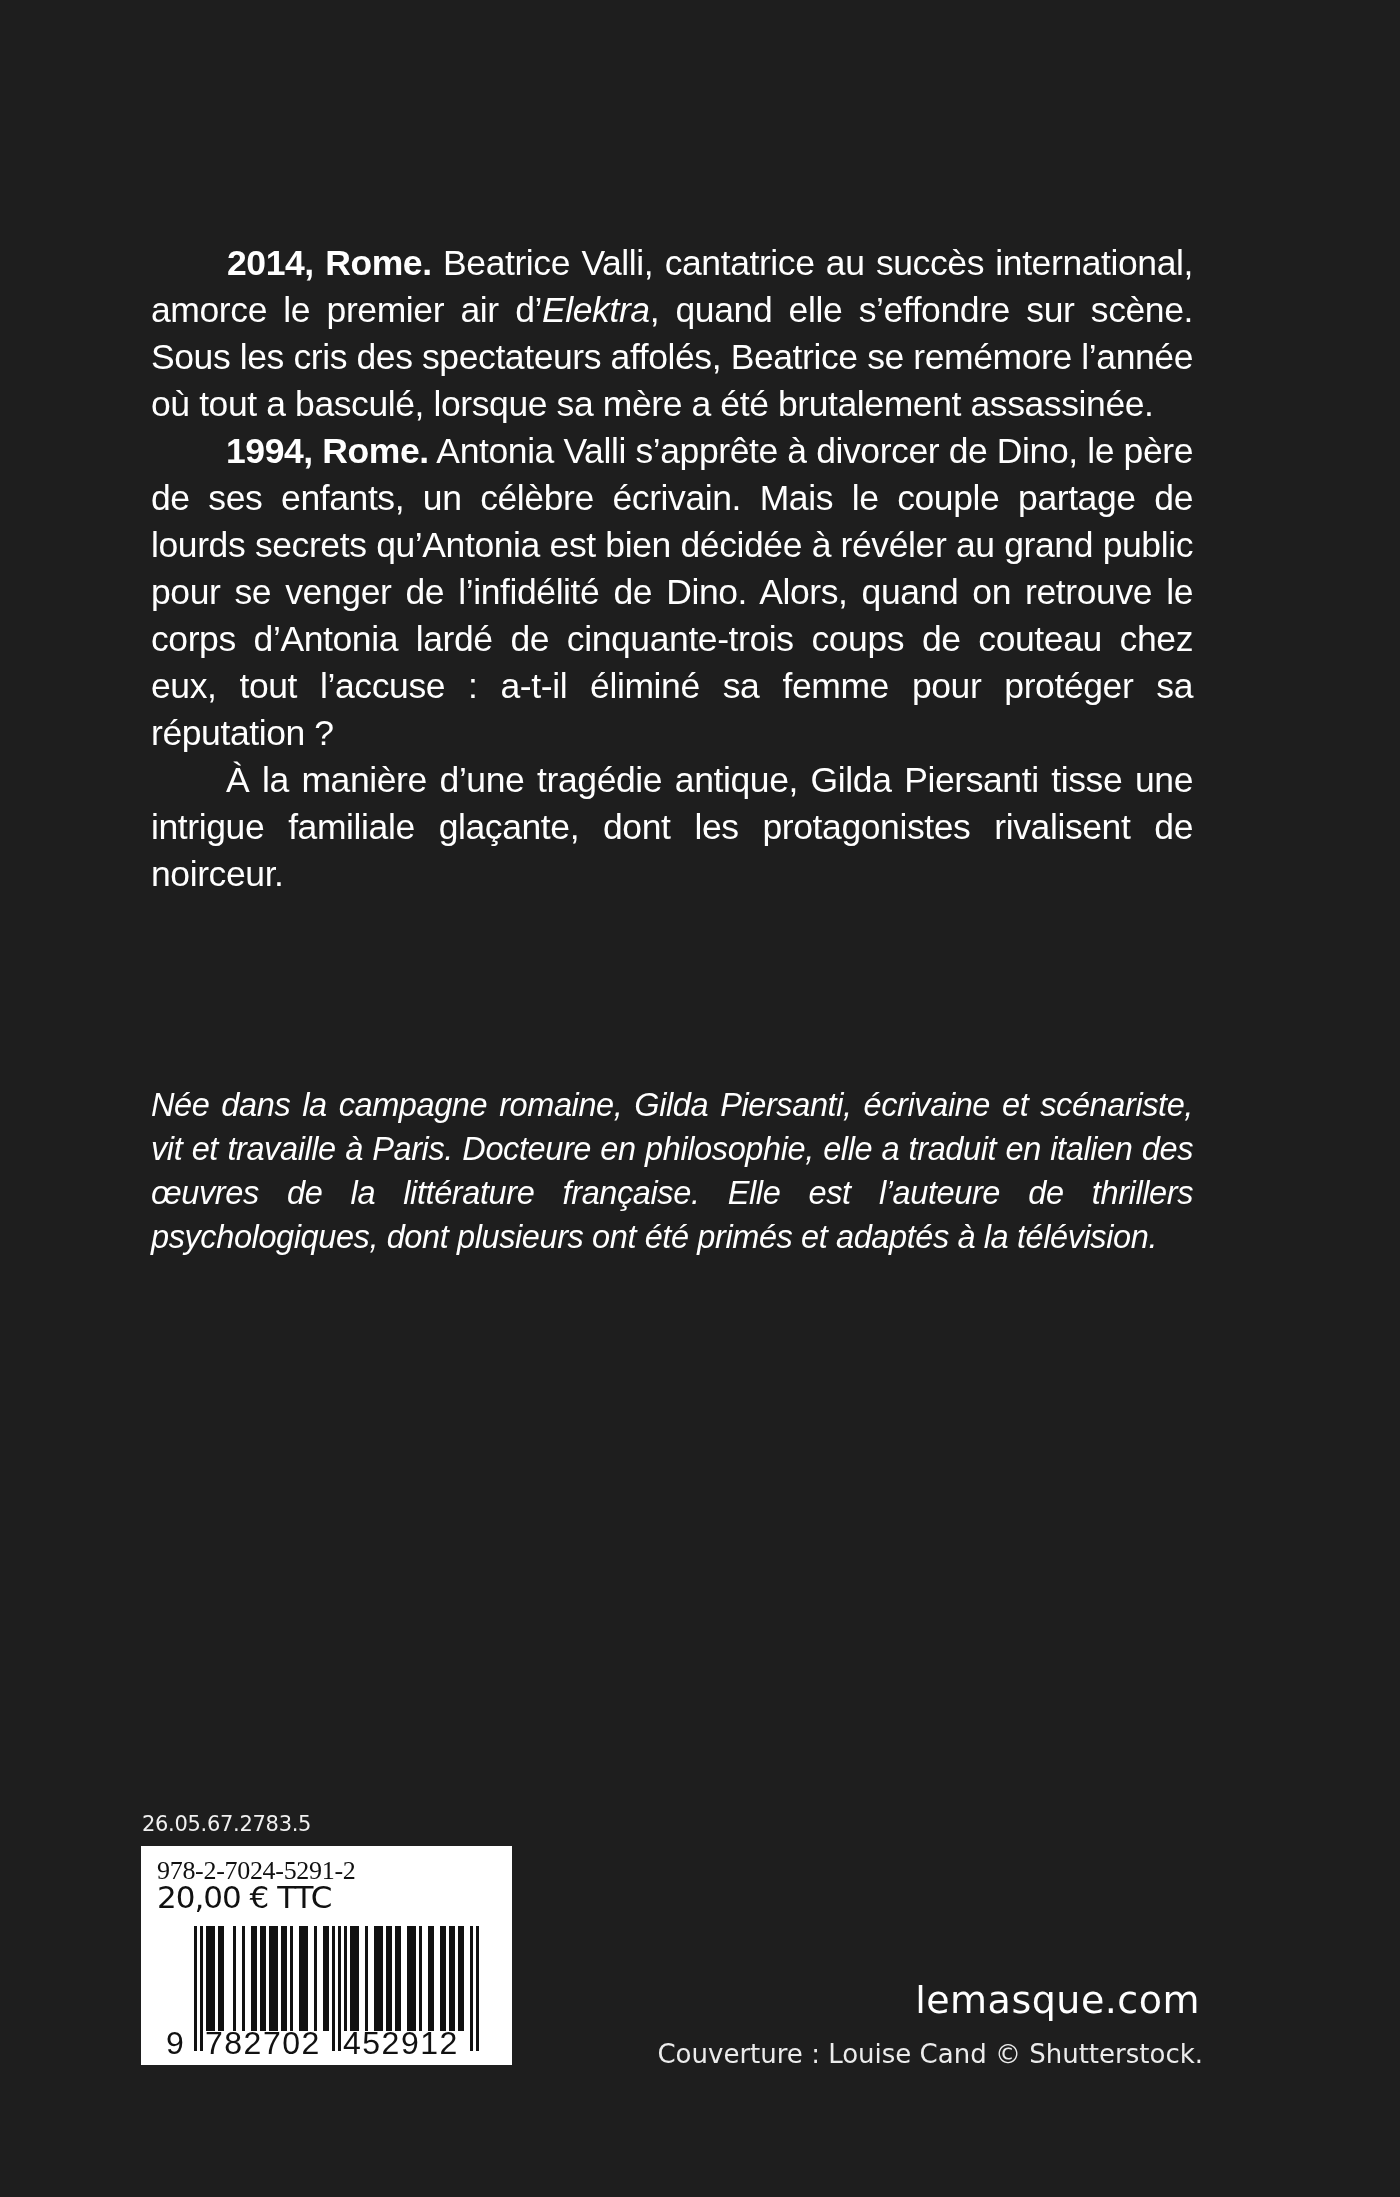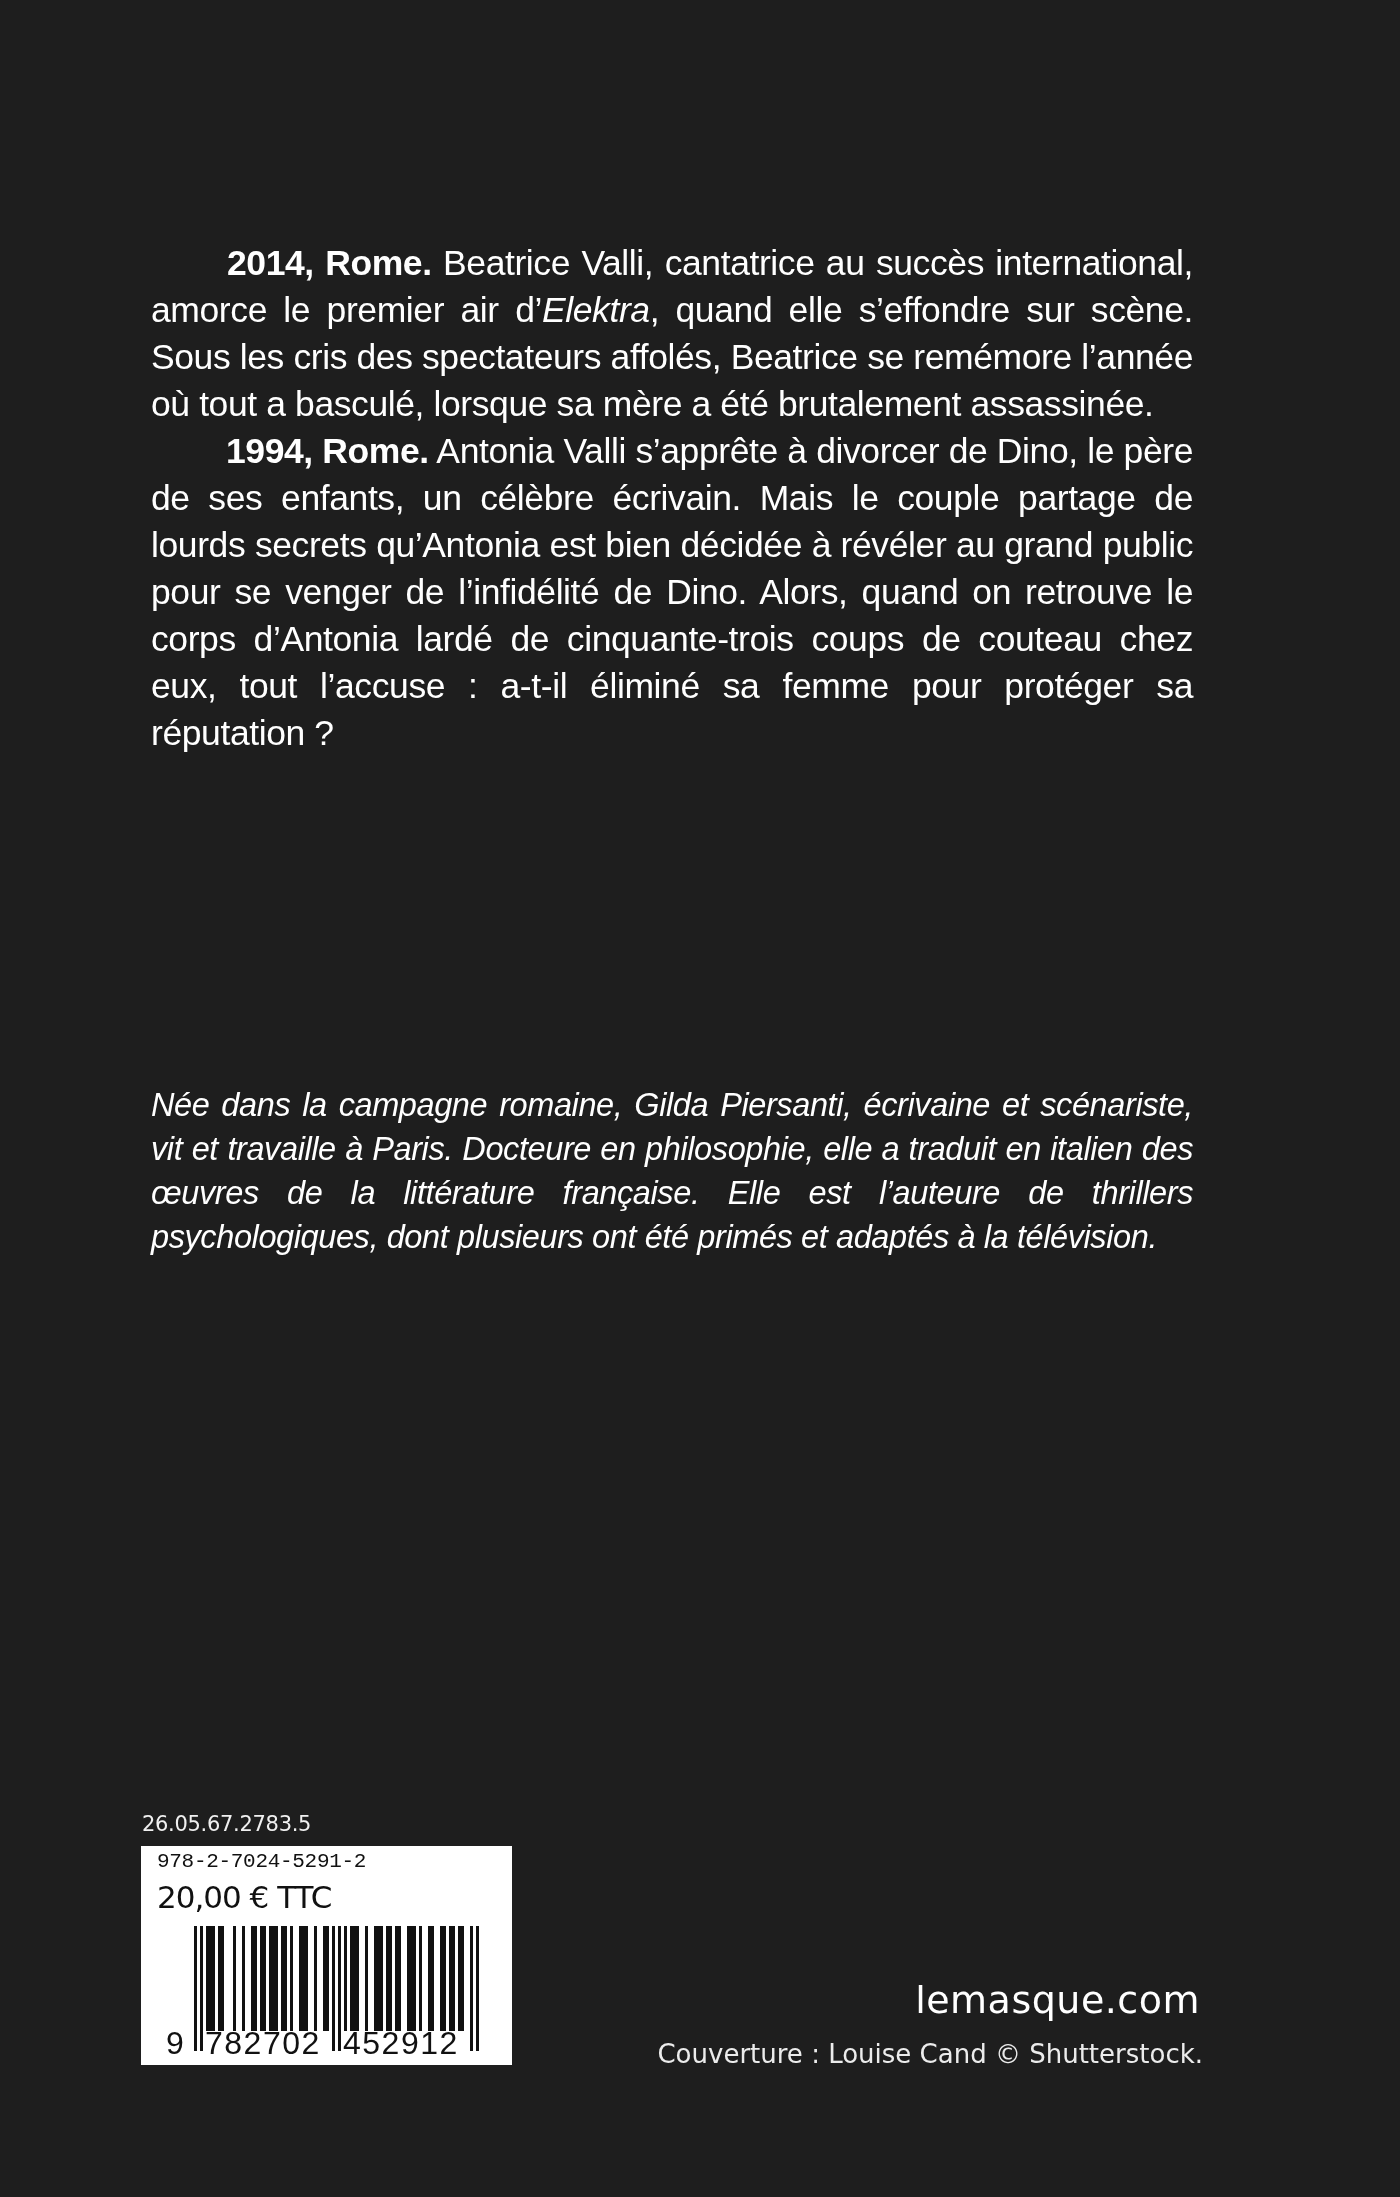--- a/index.html
+++ b/index.html
@@ -44,22 +44,22 @@
     letter-spacing: -0.3px;
   }
   .barcode-label {
     position: absolute;
     left: 141px; top: 1846px;
     width: 371px; height: 219px;
     background: #ffffff;
     color: #111111;
   }
   .isbn {
-    position: absolute; left: 16px; top: 4px;
-    font-size: 21px; font-family: Liberation Mono, monospace;
+    position: absolute; left: 16px; top: 10px;
+    font-size: 26px; font-family: Liberation Serif, serif;
     letter-spacing: -0.3px;
   }
   .price {
     position: absolute; left: 16px; top: 33px;
     font-size: 31px; font-family: "DejaVu Sans", sans-serif;
     letter-spacing: -1px;
   }
   .barcode-svg { position: absolute; left: 0; top: 0; }
   .site {
     position: absolute;
@@ -76,20 +76,21 @@
     font-family: "DejaVu Sans", sans-serif;
     color: #ececec;
   }
 </style>
 </head>
 <body>
 
 <div class="synopsis">
   <p class="first-indent"><b>2014, Rome.</b><span> Beatrice Valli, cantatrice au succès international, amorce le premier air d’</span><i>Elektra</i><span>, quand elle s’effondre sur scène. Sous les cris des spectateurs affolés, Beatrice se remémore l’année où tout a basculé, lorsque sa mère a été brutalement assassinée.</span></p>
   <p><b>1994, Rome.</b><span> Antonia Valli s’apprête à divorcer de Dino, le père de ses enfants, un célèbre écrivain. Mais le couple partage de lourds secrets qu’Antonia est bien décidée à révéler au grand public pour se venger de l’infidélité de Dino. Alors, quand on retrouve le corps d’Antonia lardé de cinquante-trois coups de couteau chez eux, tout l’accuse : a-t-il éliminé sa femme pour protéger sa réputation ?</span></p>
+  <p><span>À la manière d’une tragédie antique, Gilda Piersanti tisse une intrigue familiale glaçante, dont les protagonistes rivalisent de noirceur.</span></p>
 </div>
 
 <div class="bio">
   <p>Née dans la campagne romaine, Gilda Piersanti, écrivaine et scénariste, vit et travaille à Paris. Docteure en philosophie, elle a traduit en italien des œuvres de la littérature française. Elle est l’auteure de thrillers psychologiques, dont plusieurs ont été primés et adaptés à la télévision.</p>
 </div>
 
 <div class="code-number">26.05.67.2783.5</div>
 
 <div class="barcode-label">
   <div class="isbn">978-2-7024-5291-2</div>

